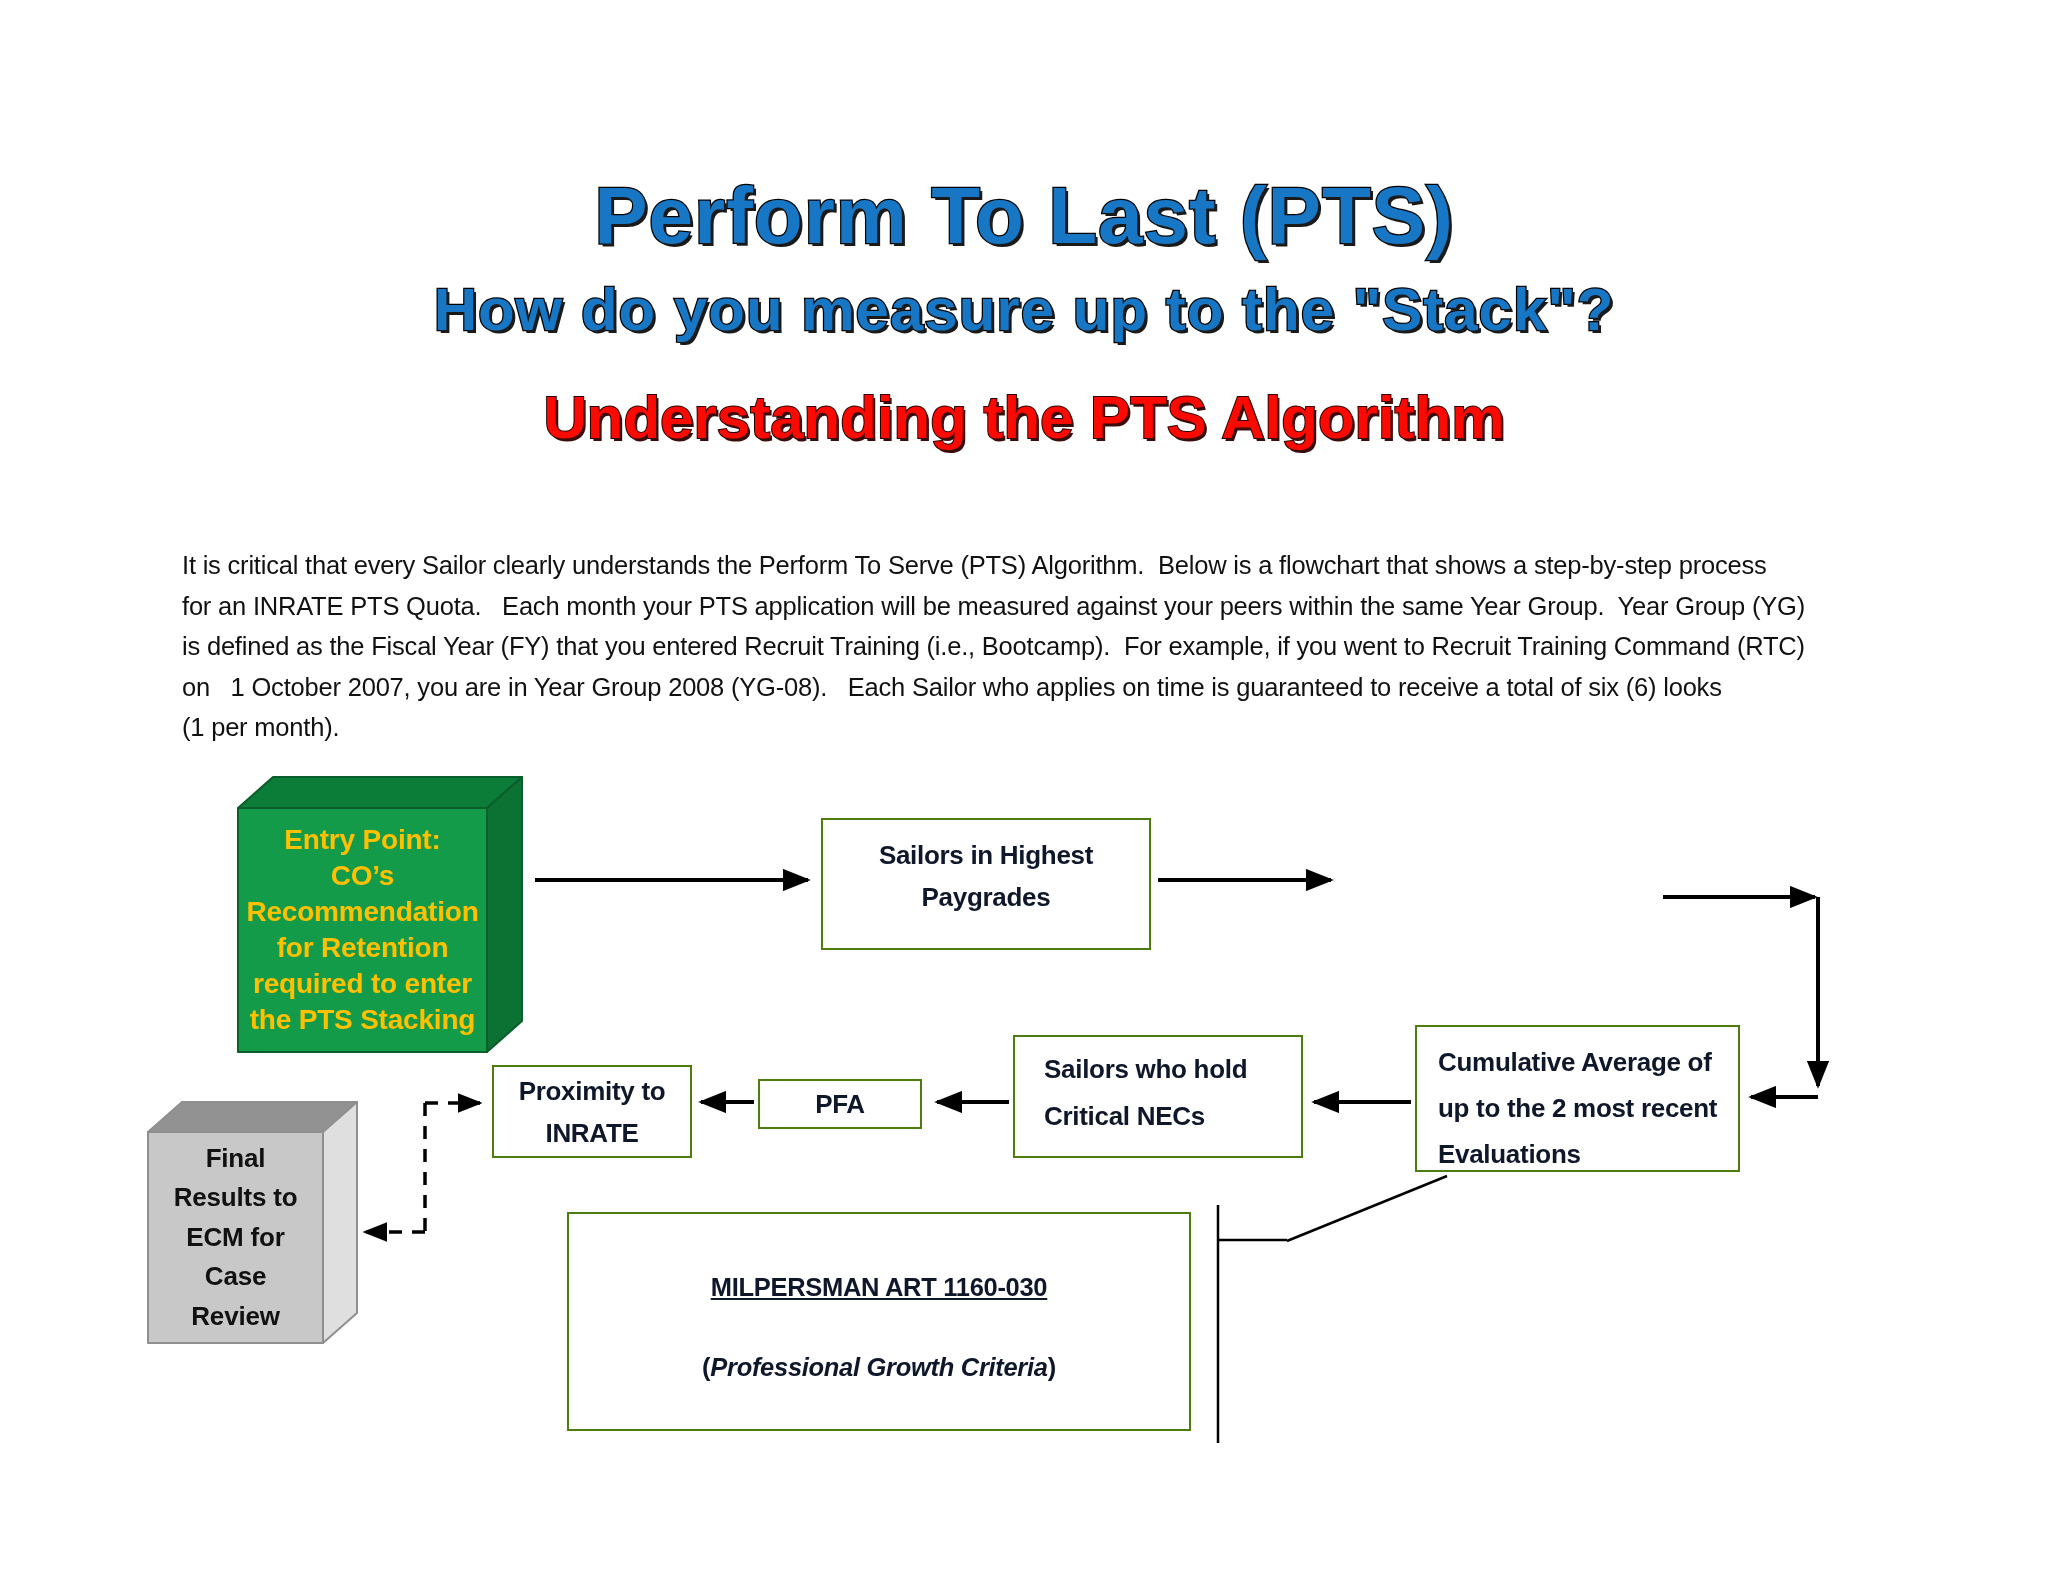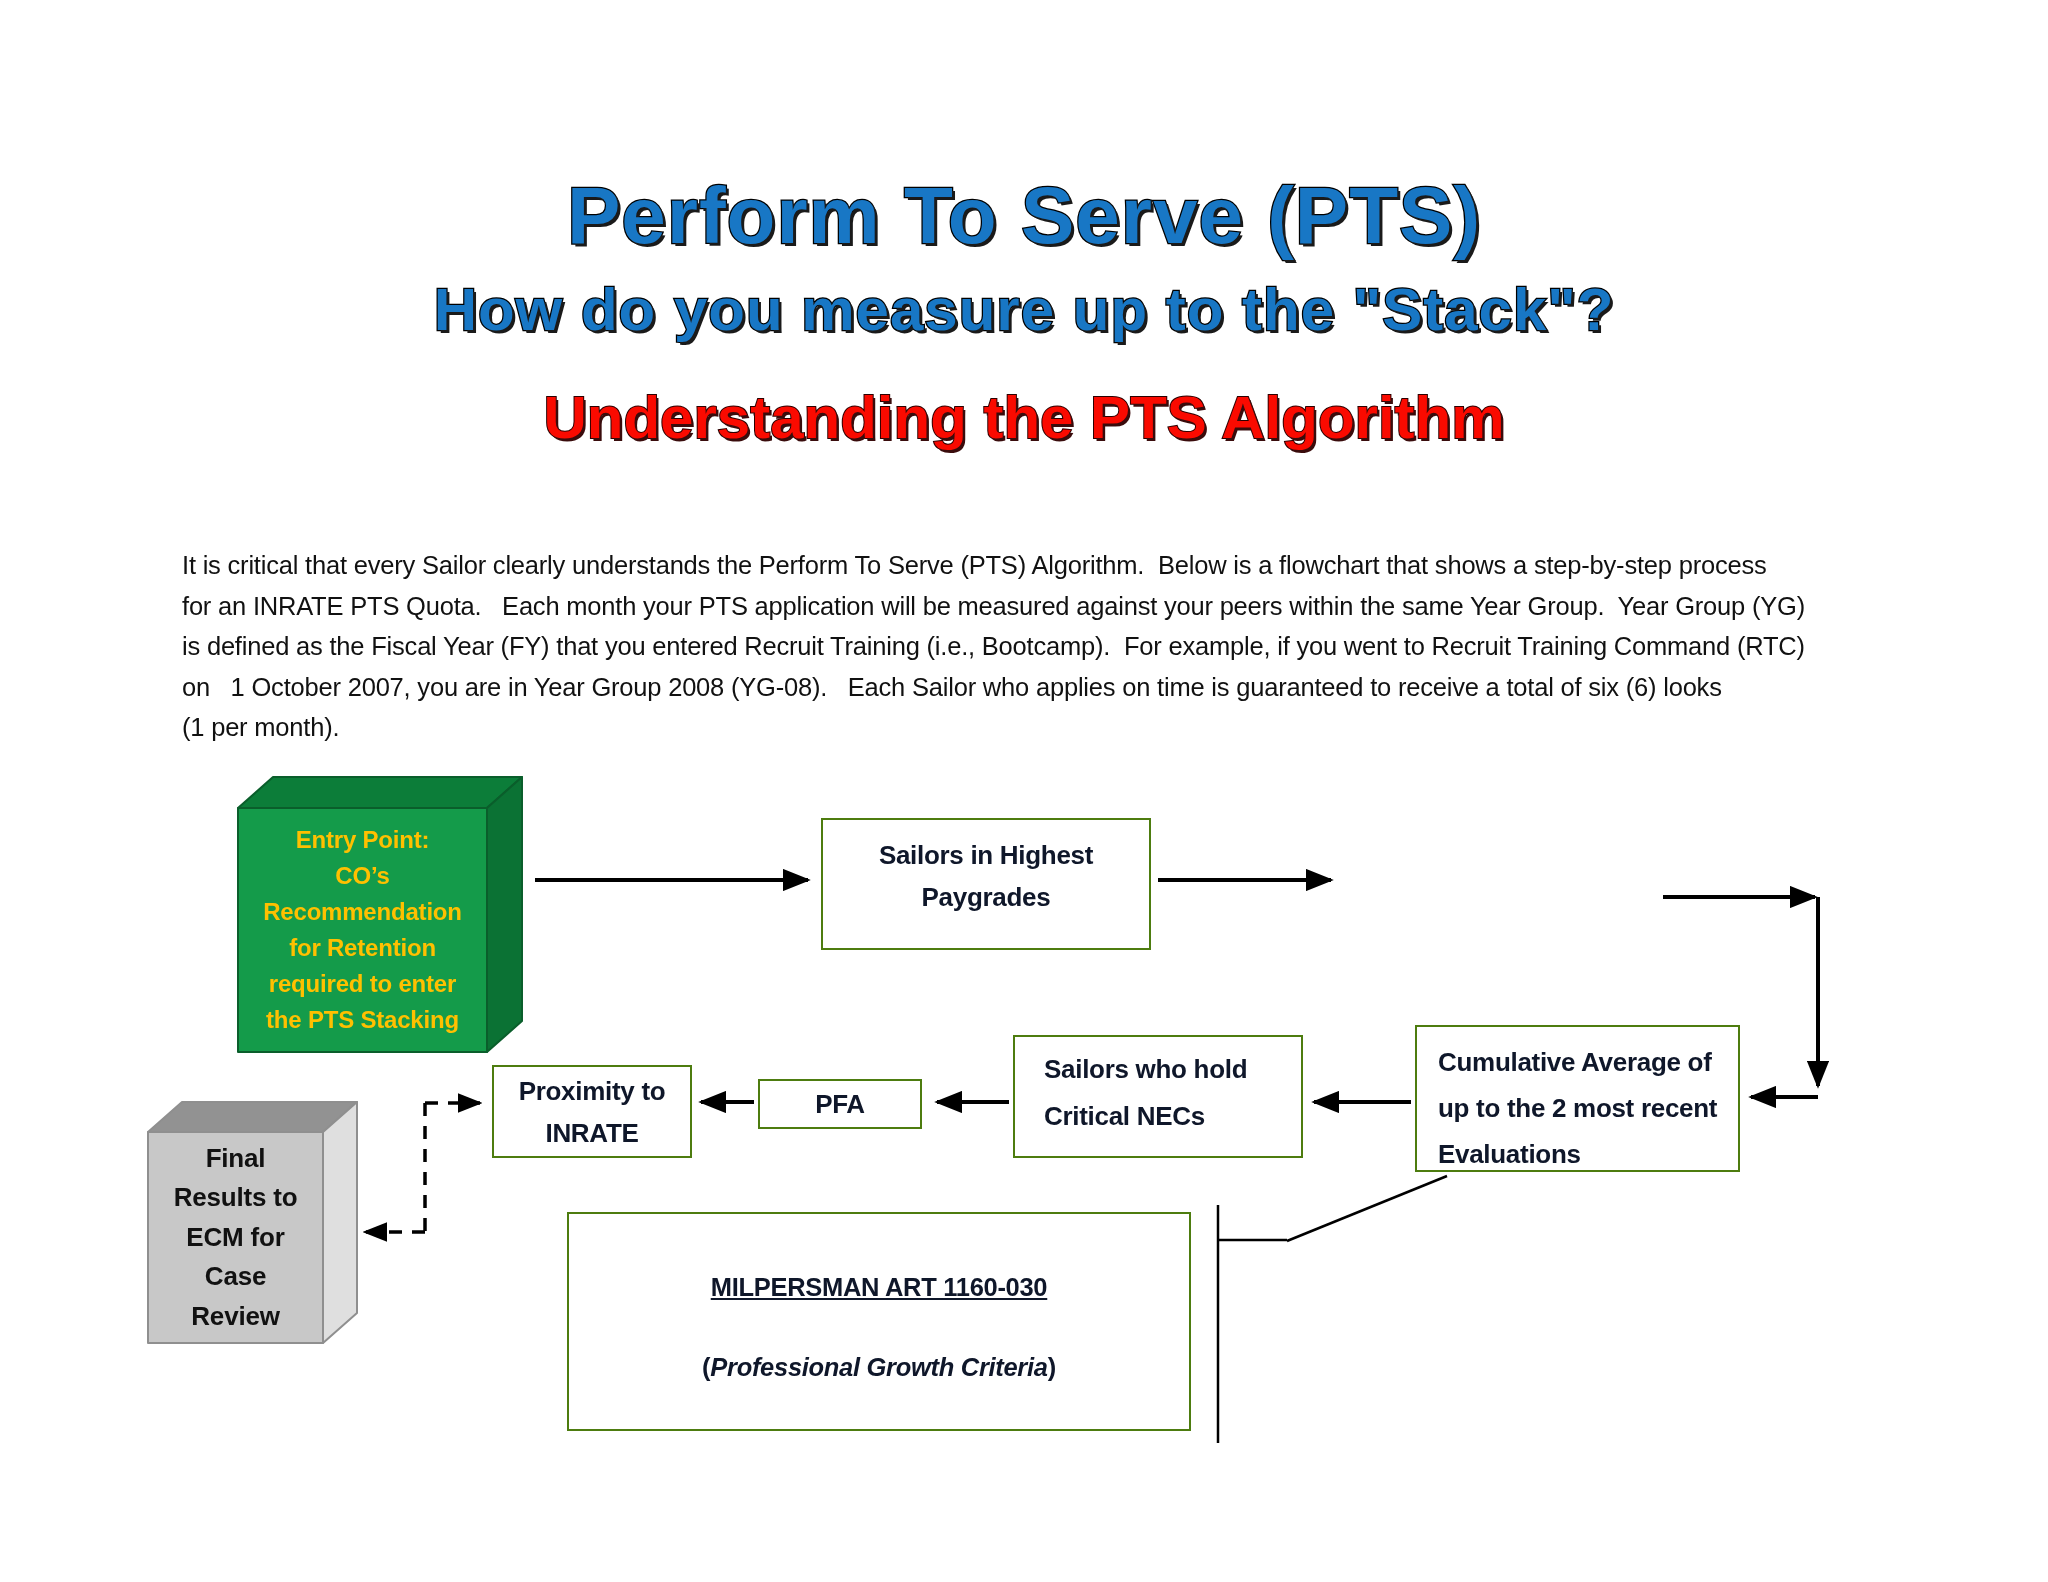--- a/index.html
+++ b/index.html
@@ -53,30 +53,30 @@
   .mil-heading{text-align:center;text-decoration:underline;white-space:pre;}
   .mil-body{padding-left:17px;white-space:pre-line;}
   .mil-footer{text-align:center;white-space:pre;}
   .mil-footer .it{font-style:italic;}
   
   .cube-label{
     position:absolute;display:flex;align-items:center;justify-content:center;
     text-align:center;font-weight:bold;white-space:pre-line;letter-spacing:-0.2px;
   }
   .entry-label{left:238px;top:808px;width:249px;height:244px;
-    color:#FFC000;font-size:24px;line-height:36px;}
+    color:#FFC000;font-size:28px;line-height:36px;}
   .final-label{left:148px;top:1132px;width:175px;height:211px;
     color:#111;font-size:26px;line-height:39.5px;}
 </style>
 </head>
 <body>
 
 <div class="page">
 
-  <div class="title-line title-1">Perform To Serve (PTS)</div>
+  <div class="title-line title-1">Perform To Last (PTS)</div>
   <div class="title-line title-2">How do you measure up to the "Stack"?</div>
   <div class="subtitle">Understanding the PTS Algorithm</div>
 
   <div class="intro">It is critical that every Sailor clearly understands the Perform To Serve (PTS) Algorithm.  Below is a flowchart that shows a step-by-step process
 for an INRATE PTS Quota.   Each month your PTS application will be measured against your peers within the same Year Group.  Year Group (YG)
 is defined as the Fiscal Year (FY) that you entered Recruit Training (i.e., Bootcamp).  For example, if you went to Recruit Training Command (RTC)
 on   1 October 2007, you are in Year Group 2008 (YG-08).   Each Sailor who applies on time is guaranteed to receive a total of six (6) looks
 (1 per month).</div>
 
   <svg class="gfx" viewBox="0 0 2048 1582" xmlns="http://www.w3.org/2000/svg" aria-hidden="true">

